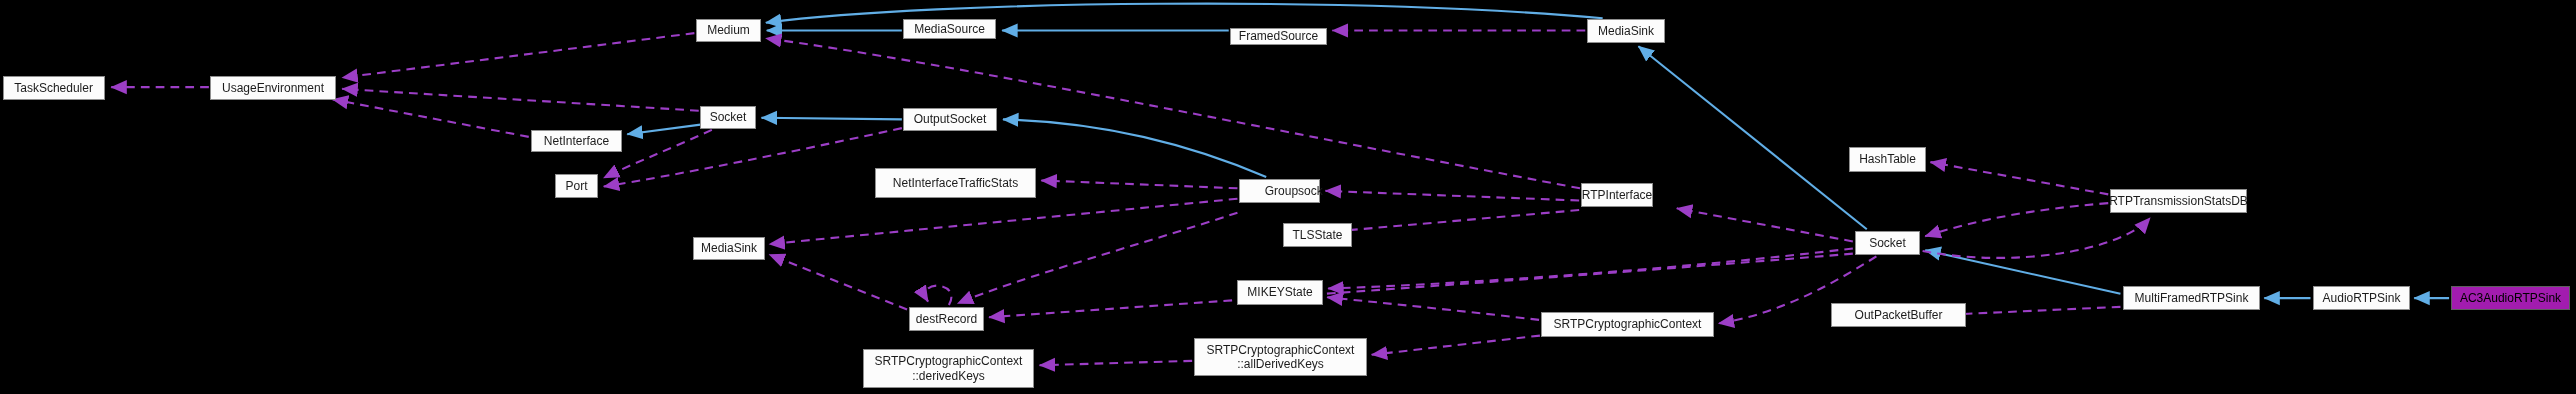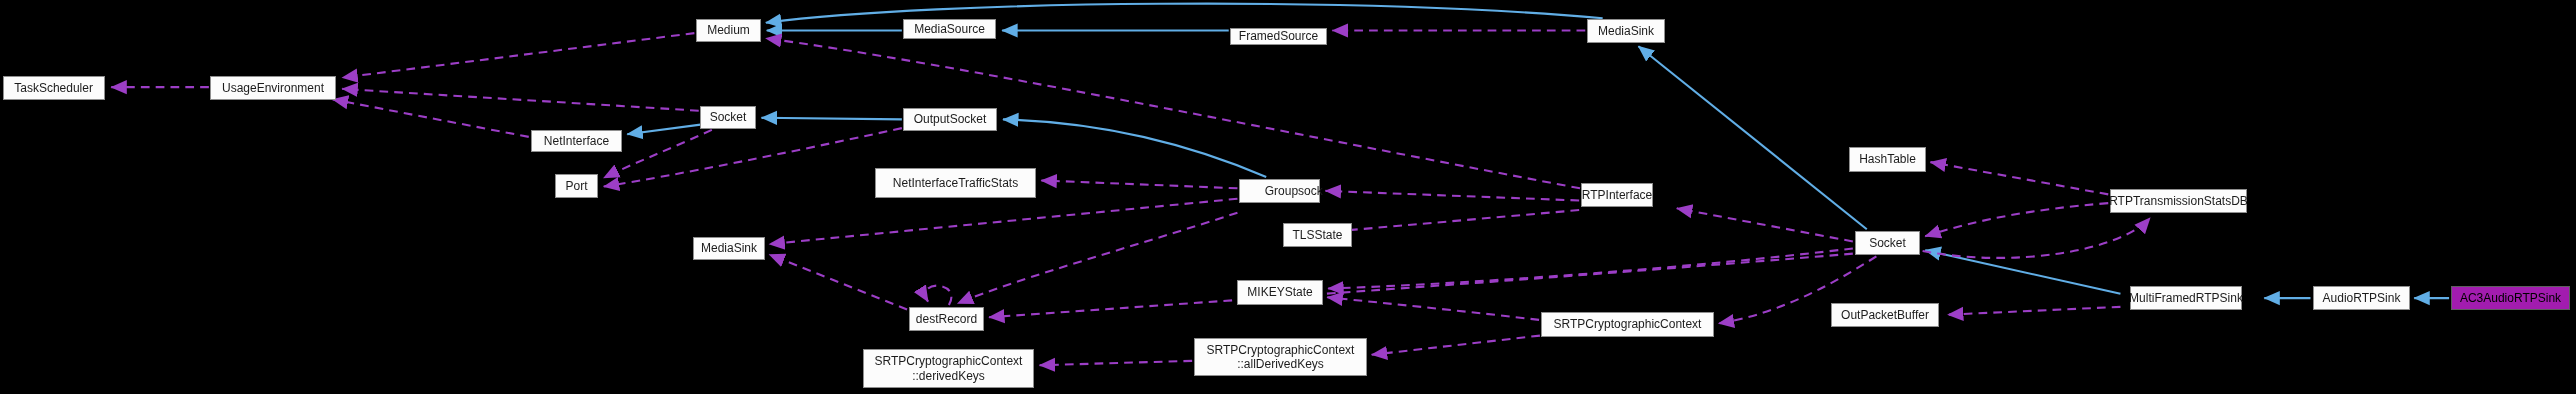--- a/index.html
+++ b/index.html
@@ -76,22 +76,22 @@
     <div class="node" style="left: 1239px; top: 179px; width: 81px; height: 23.5px; padding-left: 32px;">Groupsock</div>
     <div class="node" style="left: 693px; top: 237px; width: 72px; height: 23px;">MediaSink</div>
     <div class="node" style="left: 1245px; top: 223px; width: 69px; height: 23.5px; margin-left: 38px;">TLSState</div>
     <div class="node" style="left: 1581px; top: 183px; width: 72px; height: 24.4px;">RTPInterface</div>
     <div class="node" style="left: 1849px; top: 147px; width: 77px; height: 25px;">HashTable</div>
     <div class="node" style="left: 2110px; top: 189px; width: 137px; height: 24.4px;">RTPTransmissionStatsDB</div>
     <div class="node" style="left: 1855px; top: 231px; width: 65px; height: 23.5px;">Socket</div>
     <div class="node" style="left: 1237px; top: 280px; width: 86px; height: 25px;">MIKEYState</div>
     <div class="node" style="left: 909px; top: 307px; width: 75px; height: 23.5px;">destRecord</div>
     <div class="node" style="left: 1541px; top: 312px; width: 173px; height: 25px;">SRTPCryptographicContext</div>
-    <div class="node" style="left: 1831px; top: 303px; width: 108px; height: 24.4px;">OutPacketBuffer</div>
-    <div class="node" style="left: 2123px; top: 286px; width: 112px; height: 23.5px; margin-left: 7px;">MultiFramedRTPSink</div>
+    <div class="node" style="left: 1831px; top: 303px; width: 135px; height: 24.4px;">OutPacketBuffer</div>
+    <div class="node" style="left: 2123px; top: 286px; width: 137px; height: 23.5px;">MultiFramedRTPSink</div>
     <div class="node" style="left: 2313px; top: 286px; width: 97px; height: 24.4px; text-align: right;">AudioRTPSink</div>
     <div class="node highlighted" style="left: 2451px; top: 286px; width: 119px; height: 24.4px;">AC3AudioRTPSink</div>
     <div class="node" style="left: 863px; top: 349px; width: 171px; height: 39px;">SRTPCryptographicContext
 ::derivedKeys</div>
     <div class="node" style="left: 1194px; top: 338px; width: 173px; height: 38px;">SRTPCryptographicContext
 ::allDerivedKeys</div>
   </div>
 
 
 </body></html>

